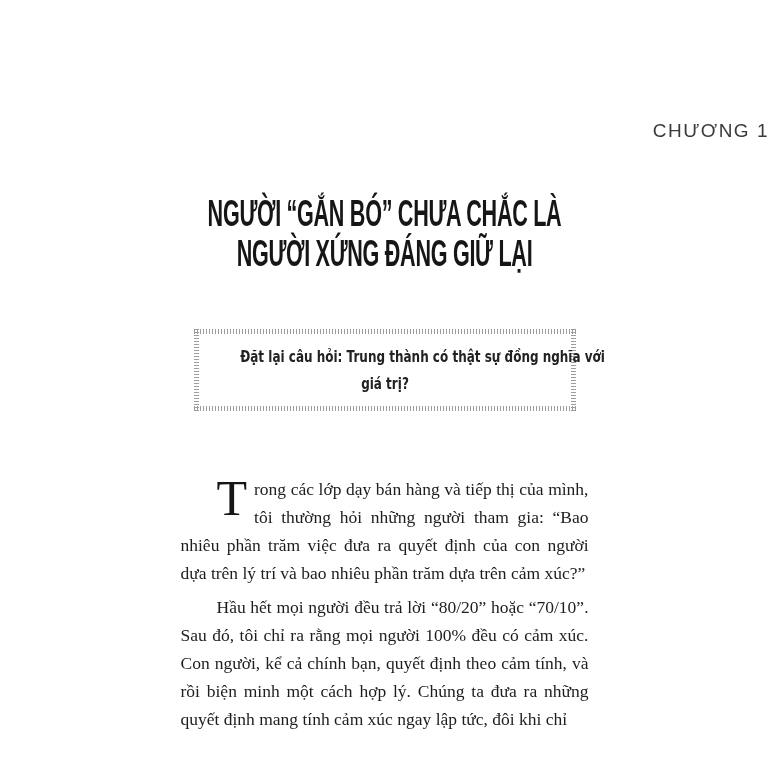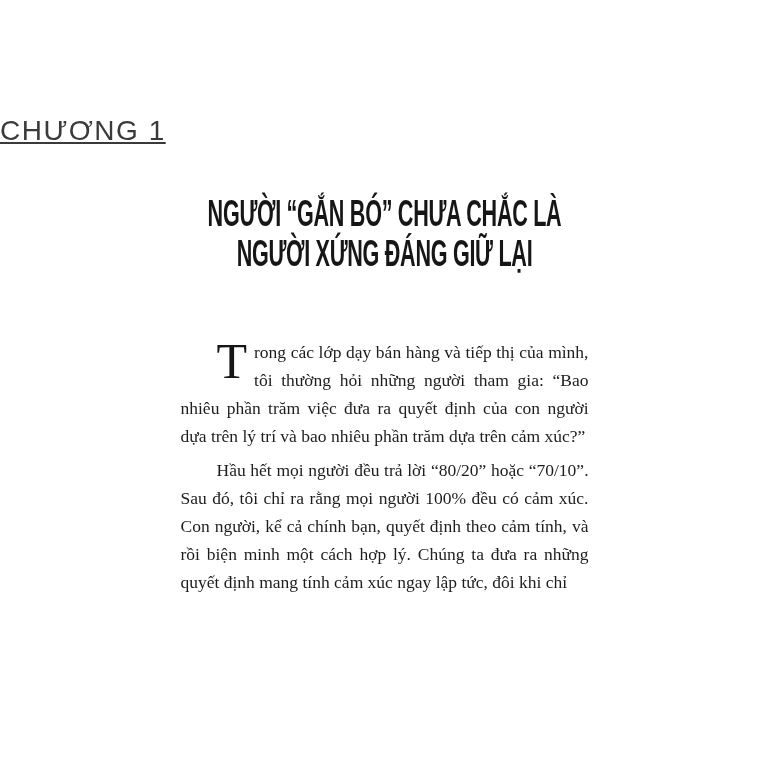--- a/index.html
+++ b/index.html
@@ -13,28 +13,27 @@
   }
   .page {
     position: relative;
     width: 769px;
     height: 769px;
     background: #ffffff;
   }
   
   .chapter-label {
     margin-top: 118px;
-    text-align: left;
+    text-align: right;
     font-family: "Liberation Sans", sans-serif;
-    font-size: 28px;
+    font-size: 19px;
     line-height: 26px;
     letter-spacing: 1.5px;
     font-weight: 400;
     color: #3a3a3a;
-    text-decoration: underline;
   }
   
   .title {
     margin-top: 50px;
     text-align: center;
     font-family: "Liberation Sans", sans-serif;
     font-weight: 700;
     font-size: 36px;
     line-height: 40px;
     letter-spacing: -0.5px;
@@ -94,19 +93,25 @@
 
 <div class="page">
 
   <div class="chapter-label">CHƯƠNG 1</div>
 
   <h1 class="title">
     <span class="title-line">NGƯỜI “GẮN BÓ” CHƯA CHẮC LÀ</span>
     <span class="title-line">NGƯỜI XỨNG ĐÁNG GIỮ LẠI</span>
   </h1>
 
+  <div class="callout">
+    <div class="callout-text">
+      <span class="callout-line">Đặt lại câu hỏi: Trung thành có thật sự đồng nghĩa với</span>
+      <span class="callout-line">giá trị?</span>
+    </div>
+  </div>
 
   <div class="body-text">
     <p class="para"><span class="dropcap">T</span><span>rong các lớp dạy bán hàng và tiếp thị của mình, tôi thường hỏi những người tham gia: “Bao nhiêu phần trăm việc đưa ra quyết định của con người dựa trên lý trí và bao nhiêu phần trăm dựa trên cảm xúc?”</span></p>
     <p class="para indent">Hầu hết mọi người đều trả lời “80/20” hoặc “70/10”. Sau đó, tôi chỉ ra rằng mọi người 100% đều có cảm xúc. Con người, kể cả chính bạn, quyết định theo cảm tính, và rồi biện minh một cách hợp lý. Chúng ta đưa ra những quyết định mang tính cảm xúc ngay lập tức, đôi khi chỉ</p>
   </div>
 
 </div>
 
 </body></html>

